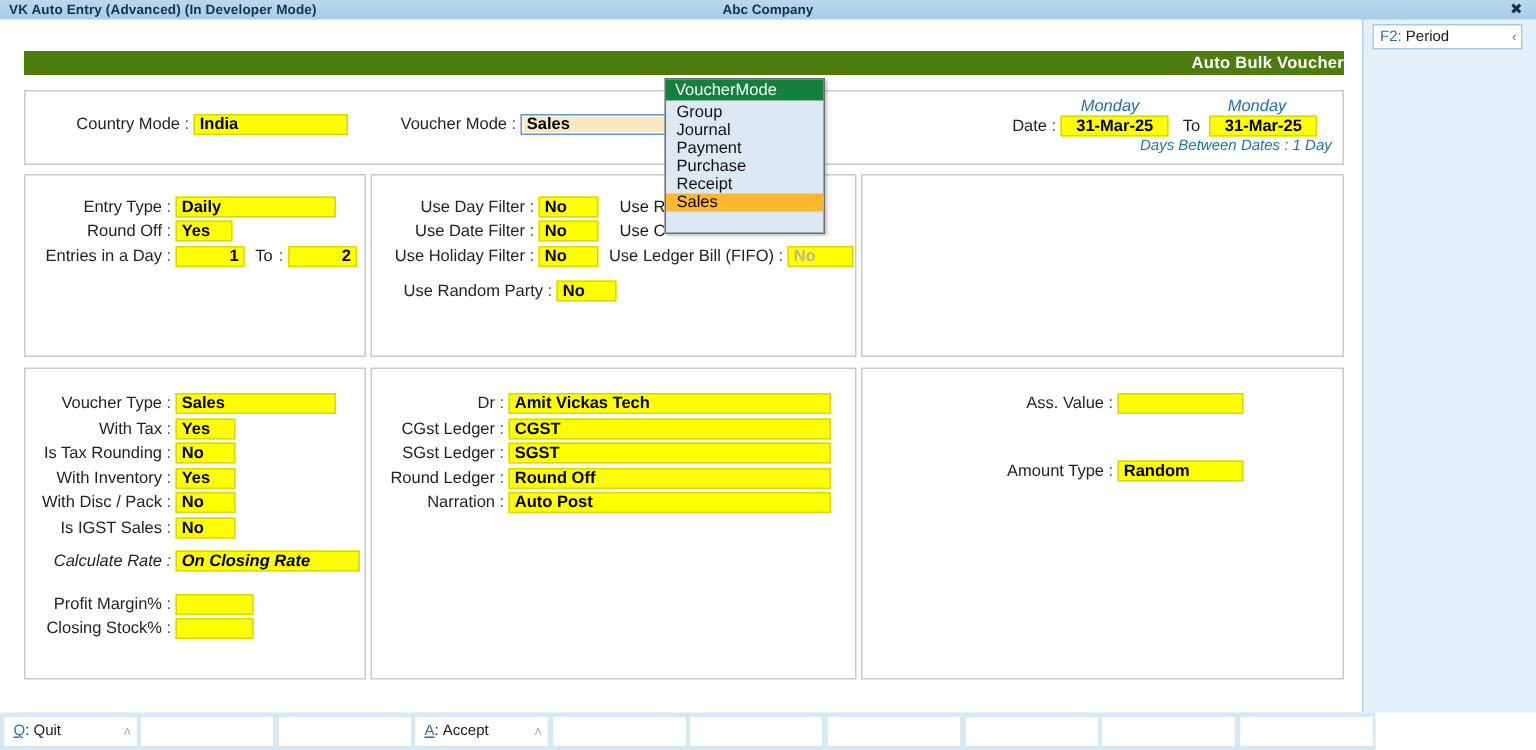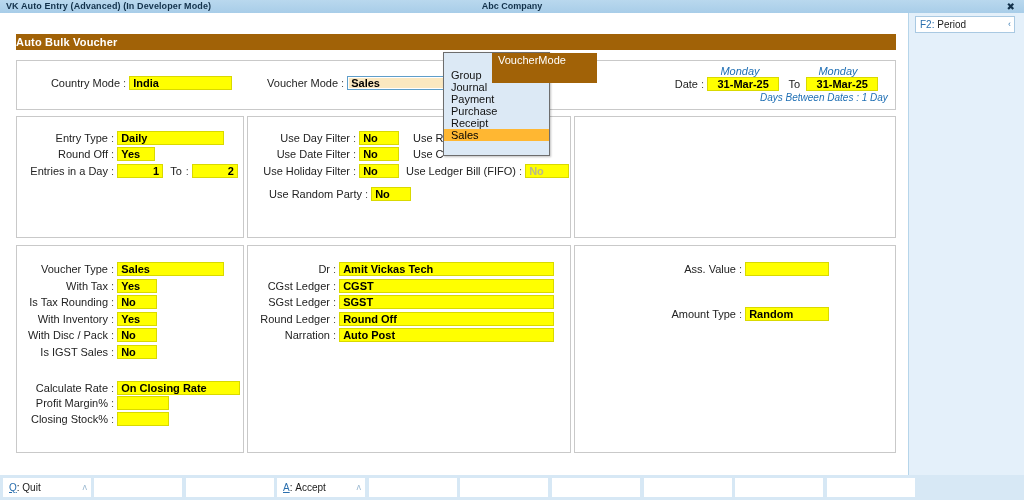--- a/index.html
+++ b/index.html
@@ -44,21 +44,21 @@
     background:#ffffff;border:1px solid #a9c9e2;
     font-size:10px;line-height:15px;color:#1a1a1a;
     padding-left:4px;box-sizing:border-box;cursor:pointer;white-space:nowrap;
   }
   .btnbox .k{color:#2a6fae;}
   .btnbox .chev{position:absolute;right:3px;top:0;color:#3f7fb5;font-size:9px;}
 
   
   .pagehead{
     position:absolute;left:16px;top:21px;width:880px;height:16px;
-    background:#a16207;color:#ffffff;text-align:left;
+    background:#4d7c0f;color:#ffffff;text-align:right;
     font-size:11px;font-weight:bold;line-height:16px;letter-spacing:.2px;
   }
 
   
   .panel{position:absolute;background:#ffffff;border:1px solid #c9c9c9;box-sizing:border-box;}
   .p-top   {left:16px;top:47px;width:880px;height:50px;}
   .p-mid-a {left:16px;top:103px;width:228px;height:122px;}
   .p-mid-b {left:247px;top:103px;width:324px;height:122px;}
   .p-mid-c {left:574px;top:103px;width:322px;height:122px;}
   .p-bot-a {left:16px;top:232px;width:228px;height:208px;}
@@ -90,34 +90,34 @@
     position:absolute;font-size:10px;font-style:italic;color:#1f6fb4;white-space:nowrap;
   }
 
   
   .dropdown{
     position:absolute;left:443px;top:39px;width:107px;height:104px;
     background:#dce9f5;border:1px solid #6d6d6d;box-sizing:border-box;
     box-shadow:1px 1px 2px rgba(0,0,0,.25);z-index:40;
   }
   .dd-head{
-    position:absolute;left:0;top:0;width:105px;height:30px;
-    background:#a16207;color:#ffffff;font-size:11px;line-height:14px;
-    padding-left:6px;box-sizing:border-box;font-weight:normal;margin-left:48px;
+    position:absolute;left:0;top:0;width:105px;height:14px;
+    background:#15803d;color:#ffffff;font-size:11px;line-height:14px;
+    padding-left:6px;box-sizing:border-box;font-weight:normal;
   }
   .dd-list{position:absolute;left:0;top:16px;width:105px;}
   .dd-item{
     height:12px;line-height:12px;font-size:11px;color:#111;
     padding-left:7px;box-sizing:border-box;cursor:pointer;
   }
   .dd-item.sel{background:#ffb732;color:#000;}
 
   
   .bottombar{
-    position:absolute;left:0;top:475px;width:1024px;height:25px;
+    position:absolute;left:0;top:475px;width:917px;height:25px;
     background:#d7e8f5;
   }
   .bbtn{
     position:absolute;top:3px;height:19px;background:#ffffff;
     border:1px solid #ffffff;box-sizing:border-box;
     font-size:10px;line-height:17px;color:#1a1a1a;padding-left:5px;
     cursor:pointer;white-space:nowrap;overflow:hidden;
   }
   .bbtn .k{color:#2a6fae;text-decoration:underline;}
   .bbtn .chev{position:absolute;right:3px;top:0;color:#9ab8d0;font-size:9px;}
@@ -214,21 +214,21 @@
     </div>
     <div class="row" style="left:20px;top:299px;">
       <span class="lbl" style="width:88px;">With Inventory</span><span class="colon"> : </span><span class="fld" style="width:40px;">Yes</span>
     </div>
     <div class="row" style="left:20px;top:315px;">
       <span class="lbl" style="width:88px;">With Disc / Pack</span><span class="colon"> : </span><span class="fld" style="width:40px;">No</span>
     </div>
     <div class="row" style="left:20px;top:332px;">
       <span class="lbl" style="width:88px;">Is IGST Sales</span><span class="colon"> : </span><span class="fld" style="width:40px;">No</span>
     </div>
-    <div class="row" style="left:20px;top:368px;">
+    <div class="row" style="left:20px;top:354px;font-style:italic;">
       <span class="lbl" style="width:88px;">Calculate Rate</span><span class="colon"> : </span><span class="fld" style="width:123px;">On Closing Rate</span>
     </div>
     <div class="row" style="left:20px;top:383px;">
       <span class="lbl" style="width:88px;">Profit Margin%</span><span class="colon"> : </span><span class="fld empty" style="width:52px;"></span>
     </div>
     <div class="row" style="left:20px;top:399px;">
       <span class="lbl" style="width:88px;">Closing Stock%</span><span class="colon"> : </span><span class="fld empty" style="width:52px;"></span>
     </div>
 
     <div class="row" style="left:252px;top:266px;">

